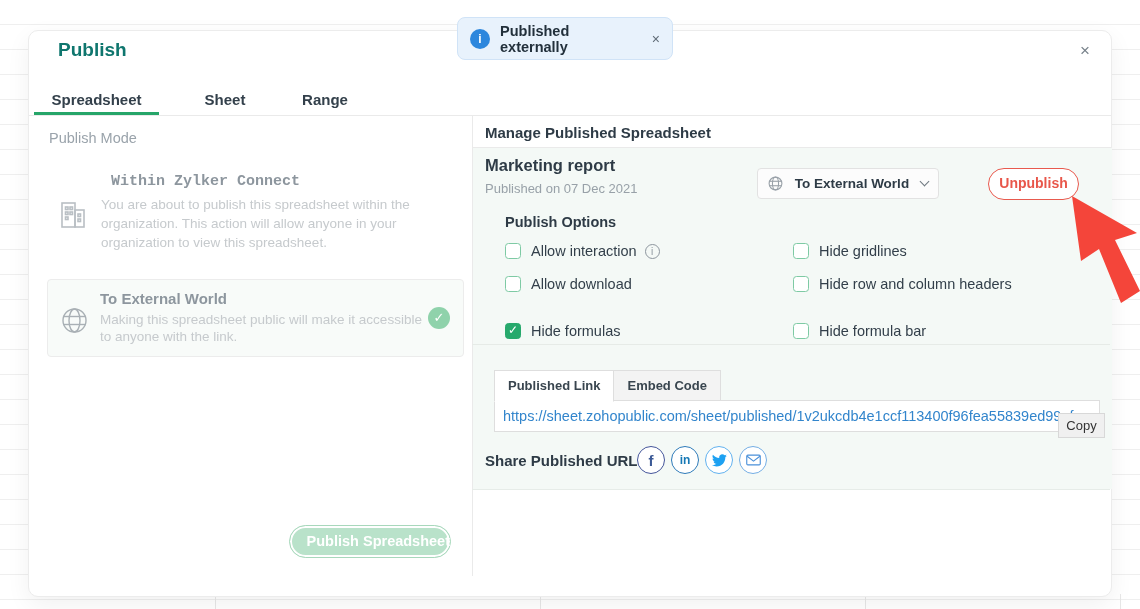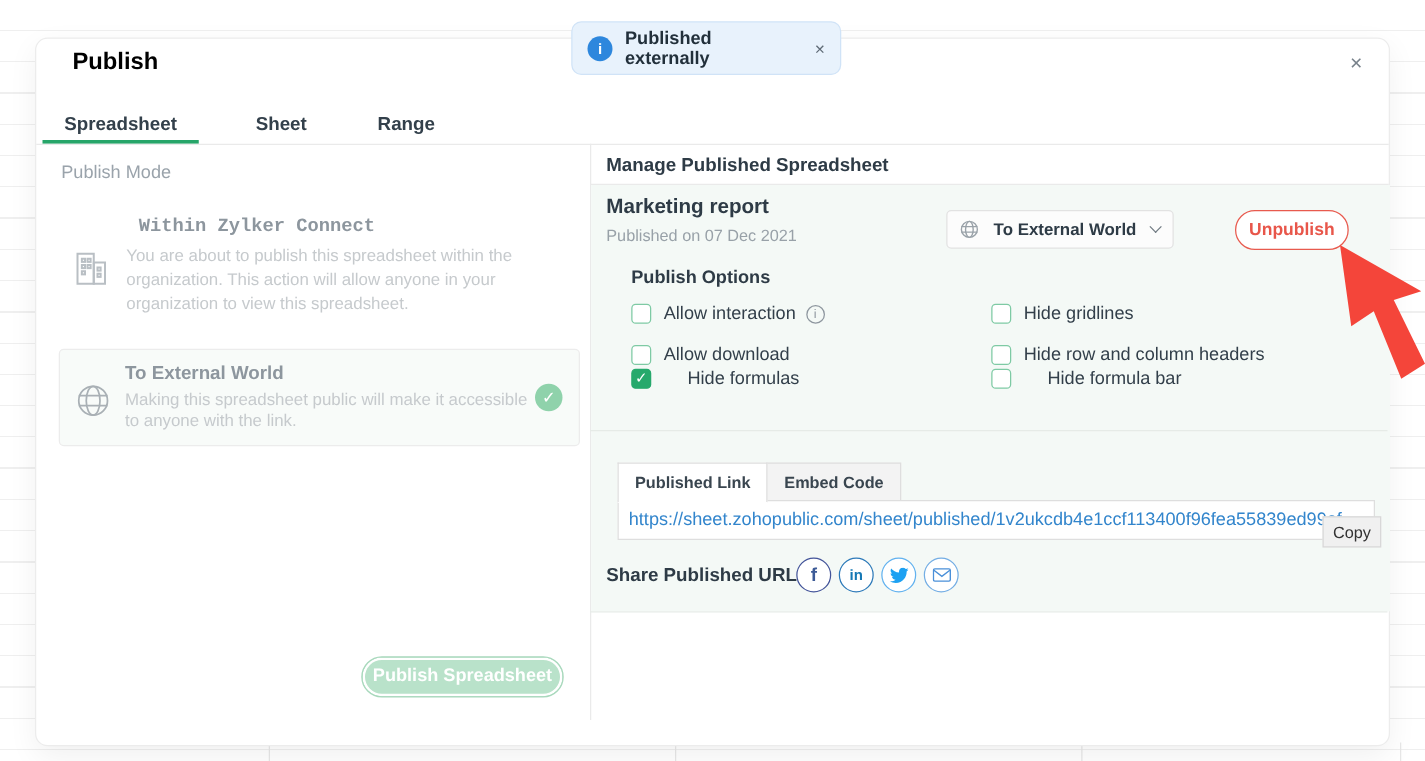--- a/index.html
+++ b/index.html
@@ -10,21 +10,21 @@
   }
   
   .bg-grid { position:absolute; inset:0;
     background:repeating-linear-gradient(to bottom, #fff 0 24px, #efefef 24px 25px); }
   .bg-col { position:absolute; top:594px; bottom:0; width:1px; background:#e7e7e7; }
 
   
   .dialog { position:absolute; left:28px; top:30px; width:1084px; height:567px;
     background:#fff; border:1px solid #ececec; border-radius:10px;
     box-shadow:0 8px 24px rgba(0,0,0,.06); }
-  .dlg-title { position:absolute; left:29px; top:8px; font-size:19px; font-weight:bold; color:#000000; }
+  .dlg-title { position:absolute; left:29px; top:8px; font-size:19px; font-weight:bold; color:#0f766e; }
   .dlg-close { position:absolute; left:1044px; top:8px; width:24px; height:24px;
     font-size:17px; color:#78828b; text-align:center; line-height:24px; cursor:pointer; }
 
   
   .tab { position:absolute; top:57px; height:27px; line-height:24px; text-align:center;
     font-size:15px; font-weight:bold; color:#33404b; cursor:pointer; }
   .tab.t1 { left:5px; width:125px; border-bottom:3px solid #26a569; }
   .tab.t2 { left:150px; width:92px; }
   .tab.t3 { left:250px; width:92px; }
   .hdiv { position:absolute; height:1px; background:#eaeaea; }
@@ -42,21 +42,21 @@
     background:#f8fbf9; border:1px solid #ececec; border-radius:4px; cursor:pointer; }
   .card-icon { position:absolute; left:13px; top:27px; }
   .card-title { position:absolute; left:52px; top:10px; }
   .card-desc { position:absolute; left:52px; top:31px; width:330px; line-height:17px; }
   .card-check { position:absolute; right:13px; top:27px; width:22px; height:22px; border-radius:50%;
     background:#8fd2ab; color:#fff; font-size:13px; text-align:center; line-height:22px; }
   .card-check::after { content:"✓"; }
   .pub-btn { position:absolute; left:260px; top:494px; width:162px; height:33px;
     background:#b9e2ca; border:1px solid #a8d8bc; box-shadow:inset 0 0 0 2px #ffffff;
     border-radius:17px; color:#fff; font-size:14.5px; font-weight:bold;
-    text-align:center; line-height:31px; cursor:pointer; }
+    text-align:right; line-height:31px; cursor:pointer; }
 
   
   .manage-h { position:absolute; left:456px; top:93px; font-size:15px; font-weight:bold; }
   .div-manage { left:443px; right:0; top:116px; }
   .mint { position:absolute; left:444px; top:117px; width:639px; height:341px; background:#f4f9f6; }
   .div-mint-bottom { left:443px; right:1px; top:458px; background:#e6ece8; }
   .doc-title { position:absolute; left:456px; top:125px; font-size:16.5px; font-weight:bold; }
   .published-on { position:absolute; left:456px; top:150px; font-size:13px; color:#98a1a8; }
 
   .visibility-dd { position:absolute; left:728px; top:137px; width:182px; height:31px;
@@ -71,21 +71,21 @@
 
   .options-h { position:absolute; left:476px; top:183px; font-size:14.5px; font-weight:bold; }
   .chk-row { position:absolute; display:flex; align-items:center; cursor:pointer; }
   .chk { width:16px; height:16px; border:1.5px solid #7ecaa4; border-radius:3.5px; background:#fff; flex:none; }
   .chk.checked { background:#26a96c; border-color:#26a96c; position:relative; }
   .chk.checked::after { content:"✓"; position:absolute; left:2px; top:-1px; color:#fff; font-size:12px; }
   .chk-row span.t { margin-left:10px; font-size:14.5px; color:#323f4a; }
   .info-i { margin-left:8px; width:15px; height:15px; border:1px solid #8d969e; border-radius:50%;
     color:#8d969e; font-size:10px; text-align:center; line-height:14px; flex:none; }
   .info-i::after { content:"i"; }
-  .r1 { top:212px; } .r2 { top:245px; } .r3 { top:264px;gap:19px; }
+  .r1 { top:212px; } .r2 { top:245px; } .r3 { top:292px; }
   .colL { left:476px; } .colR { left:764px; }
   .div-opts { left:443px; right:1px; top:313px; background:#e6ebe7; }
 
   
   .linkbox { position:absolute; left:465px; top:339px; width:606px; }
   .ltabs { display:flex; height:31px; }
   .ltab { padding:0 13px; font-size:13px; line-height:29px; border:1px solid #dedede;
     background:#f3f3f3; font-weight:bold; color:#39454f; cursor:pointer; margin-left:-1px; }
   .ltab.active { background:#fff; border-bottom:1px solid #fff; margin-bottom:-1px; z-index:2;
     position:relative; margin-left:0; }

